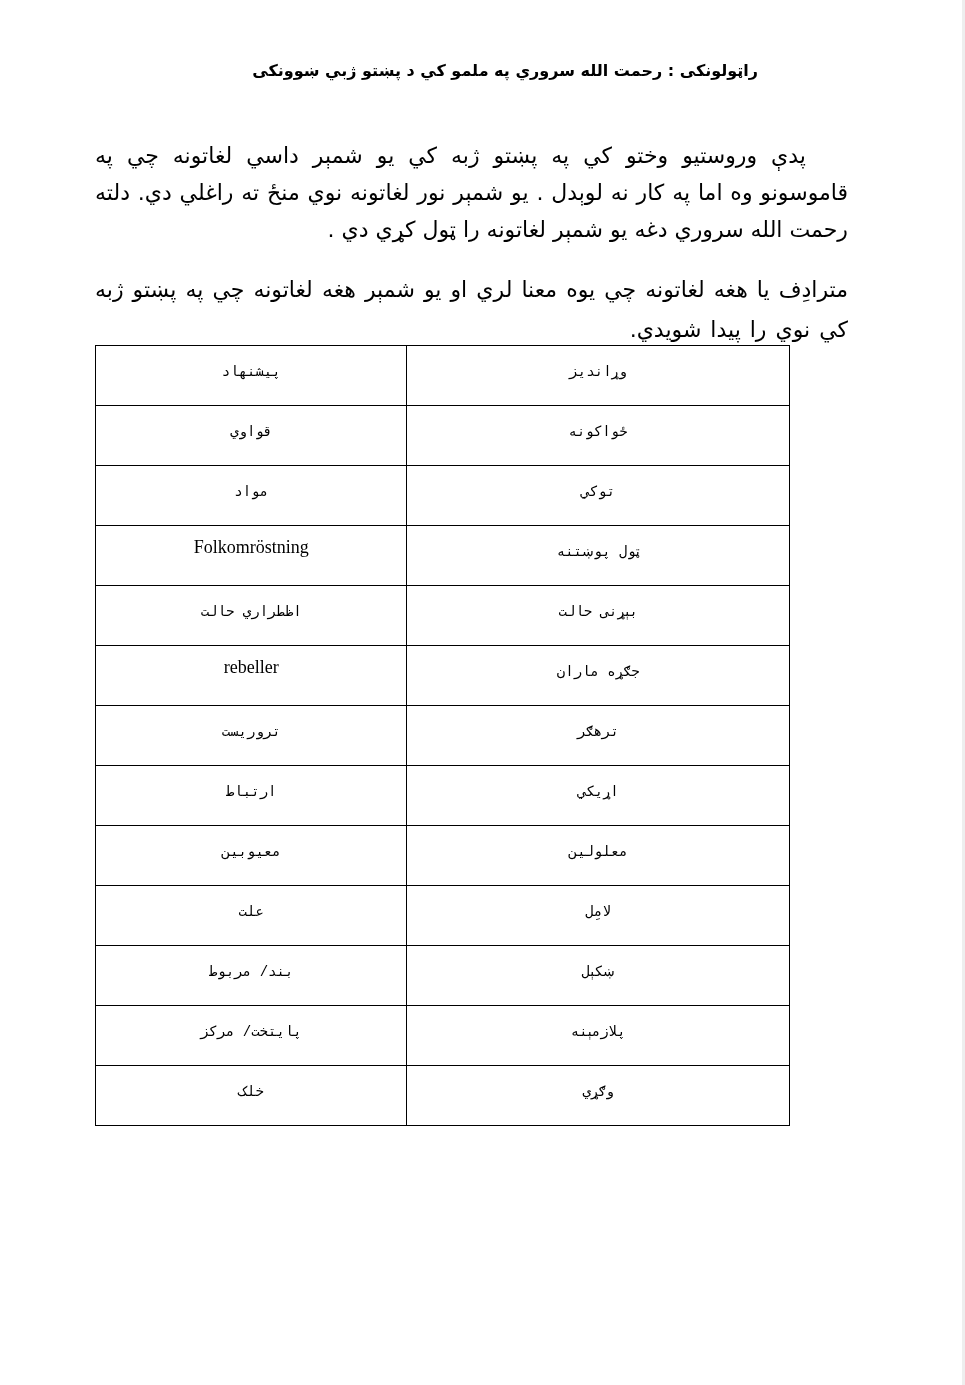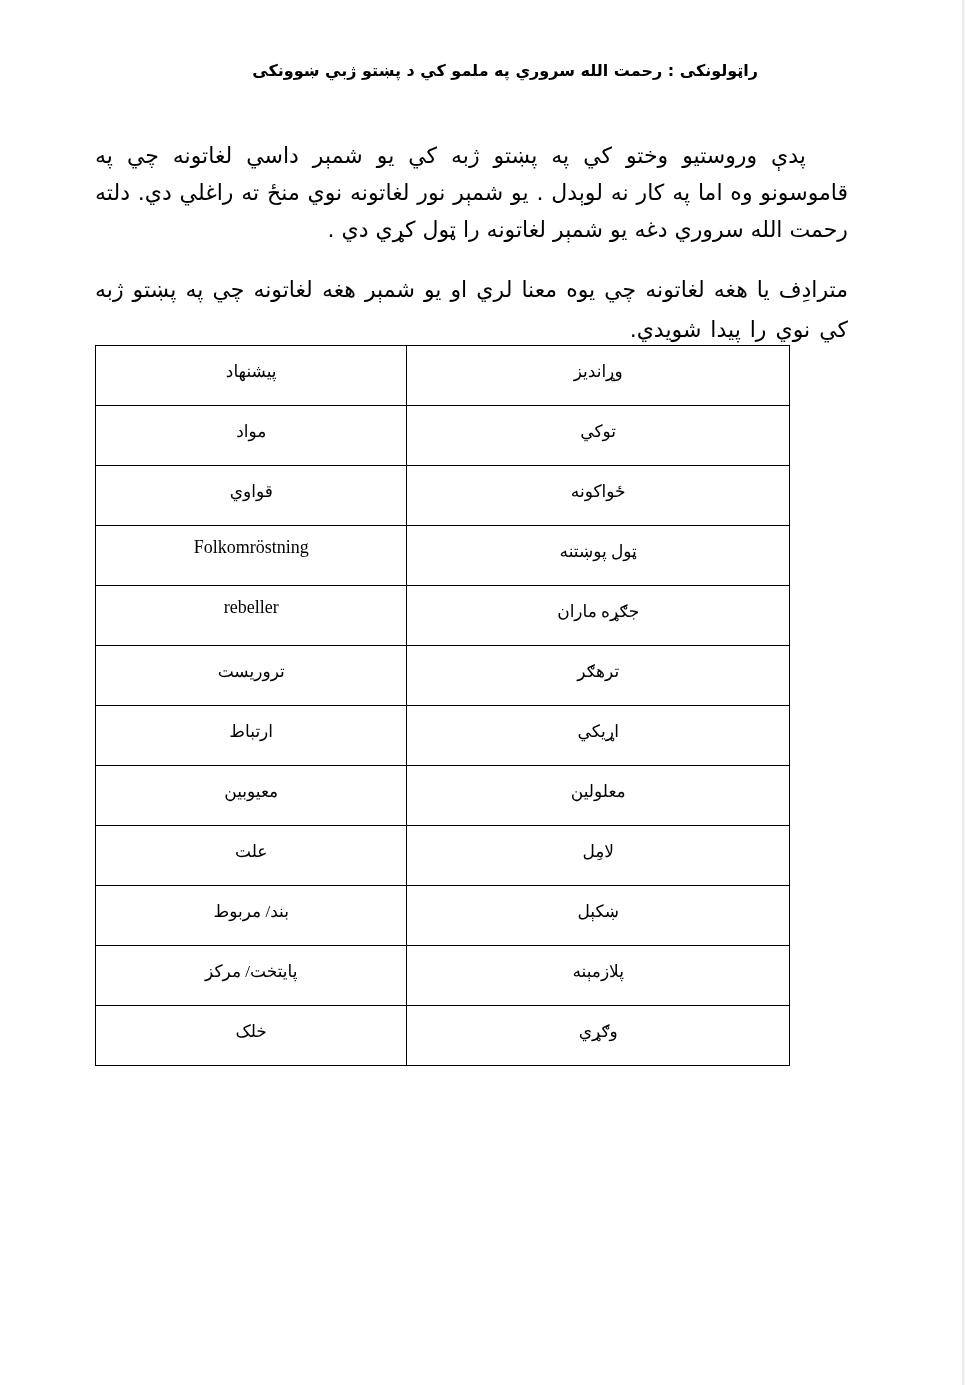--- a/index.html
+++ b/index.html
@@ -78,22 +78,22 @@
       text-align: center;
       font-size: 22px;
       line-height: 36px;
       padding-top: 2px;
     }
     .col-left { width: 311px; }
     .col-right { width: 382px; }
     .cell-text-ar {
       direction: rtl;
       display: inline-block;
-      font-family: Liberation Serif, serif;
-      font-size: 17px;
+      font-family: Liberation Mono, monospace;
+      font-size: 14px;
       margin-top: 6px;
     }
     .cell-text-latin {
       display: inline-block;
       font-family: "Liberation Serif", "DejaVu Serif", serif;
       font-size: 18px;
       line-height: 34px;
     }
   </style>
 </head>
@@ -112,30 +112,34 @@
       <col class="col-left">
       <col class="col-right">
     </colgroup>
     <tbody id="glossary-body">
 
     <tr>
           <td><span class="cell-text-ar">پیشنهاد</span></td>
           <td><span class="cell-text-ar">وړاندیز</span></td>
         </tr>
         <tr>
+          <td><span class="cell-text-ar">قواوي</span></td>
+          <td><span class="cell-text-ar">ځواکونه</span></td>
+        </tr>
+        <tr>
           <td><span class="cell-text-ar">مواد</span></td>
           <td><span class="cell-text-ar">توکي</span></td>
         </tr>
         <tr>
-          <td><span class="cell-text-ar">قواوي</span></td>
-          <td><span class="cell-text-ar">ځواکونه</span></td>
+          <td><span class="cell-text-latin">Folkomröstning</span></td>
+          <td><span class="cell-text-ar">ټول پوښتنه</span></td>
         </tr>
         <tr>
-          <td><span class="cell-text-latin">Folkomröstning</span></td>
-          <td><span class="cell-text-ar">ټول پوښتنه</span></td>
+          <td><span class="cell-text-ar">اظطراري حالت</span></td>
+          <td><span class="cell-text-ar">بېړنی حالت</span></td>
         </tr>
         <tr>
           <td><span class="cell-text-latin">rebeller</span></td>
           <td><span class="cell-text-ar">جګړه ماران</span></td>
         </tr>
         <tr>
           <td><span class="cell-text-ar">تروریست</span></td>
           <td><span class="cell-text-ar">ترهګر</span></td>
         </tr>
         <tr>

